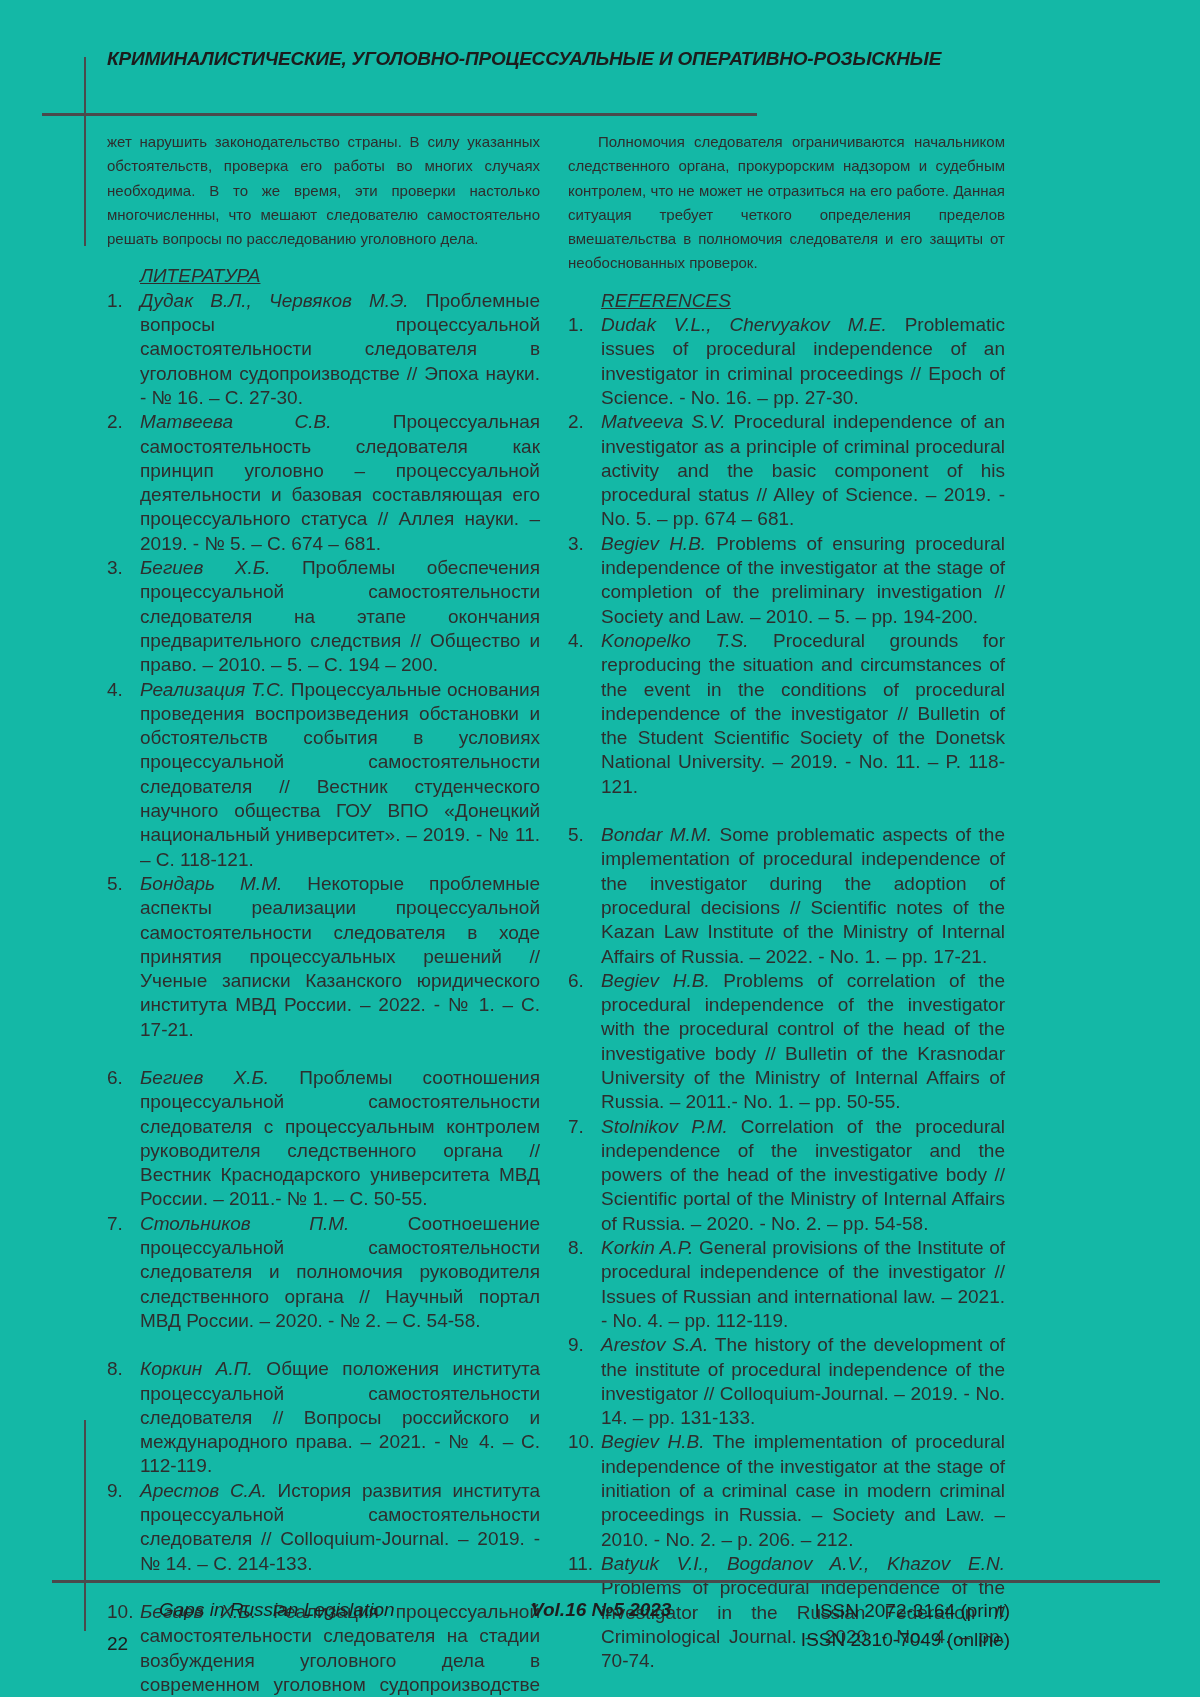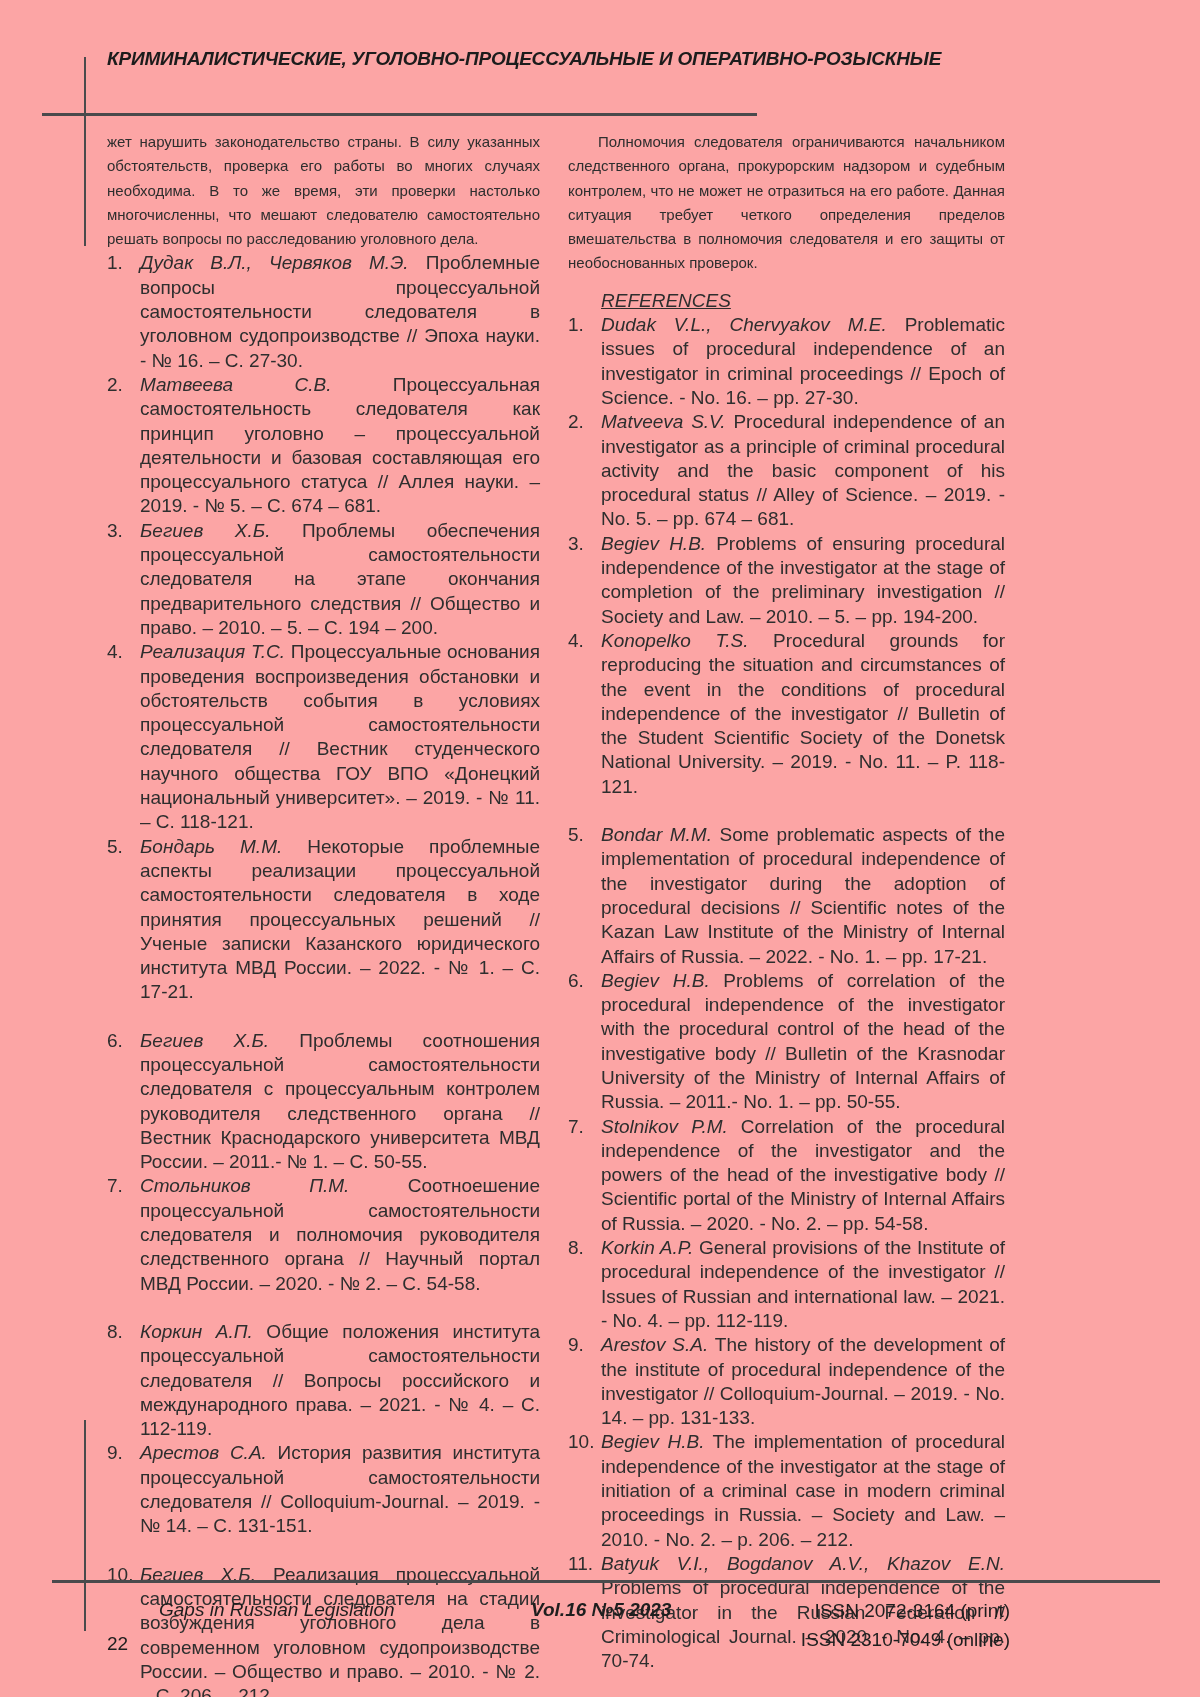--- a/index.html
+++ b/index.html
@@ -1,20 +1,20 @@
 <!DOCTYPE html>
 <html><head>
 <meta charset="utf-8">
 <style>
   html, body { margin: 0; padding: 0; background: #ffffff; }
   .page {
     position: relative;
     width: 1200px;
     height: 1697px;
-    background: #fca5a5;
+    background: #14b8a6;
     font-family: "Liberation Sans", "DejaVu Sans", sans-serif;
     color: #2e2e2e;
     overflow: hidden;
   }
   
   .vrule-top    { position: absolute; left: 84px;  top: 57px;   width: 2px;    height: 189px; background: #4a4a4c; }
   .hrule-top    { position: absolute; left: 42px;  top: 113px;  width: 715px;  height: 3px;   background: #4a4a4c; }
   .vrule-bottom { position: absolute; left: 84px;  top: 1420px; width: 2px;    height: 211px; background: #4a4a4c; }
   .hrule-bottom { position: absolute; left: 52px;  top: 1580px; width: 1108px; height: 3px;   background: #4a4a4c; }
 
@@ -74,20 +74,21 @@
 
   <div class="page-header">
     <div>КРИМИНАЛИСТИЧЕСКИЕ, УГОЛОВНО-ПРОЦЕССУАЛЬНЫЕ И ОПЕРАТИВНО-РОЗЫСКНЫЕ</div>
   </div>
 
   <div class="content">
     <div class="columns">
 
       <div class="col-left">
         <p class="intro">жет нарушить законодательство страны. В силу указанных обстоятельств, проверка его работы во многих случаях необходима. В то же время, эти проверки настолько многочисленны, что мешают следователю самостоятельно решать вопросы по расследованию уголовного дела.</p>
+        <div class="section-heading">ЛИТЕРАТУРА</div>
         <div class="ref-list">
 
           <div class="ref-item">
             <span class="num">1.</span>
             <span class="authors">Дудак В.Л., Червяков М.Э.</span>
             <span>Проблемные вопросы процессуальной самостоятельности следователя в уголовном судопроизводстве // Эпоха науки. - № 16. – С. 27-30.</span>
           </div>
           <div class="ref-item">
             <span class="num">2.</span>
             <span class="authors">Матвеева С.В.</span>
@@ -119,21 +120,21 @@
             <span>Соотноешение процессуальной самостоятельности следователя и полномочия руководителя следственного органа // Научный портал МВД России. – 2020. - № 2. – С. 54-58.</span>
           </div>
           <div class="ref-item gap-before">
             <span class="num">8.</span>
             <span class="authors">Коркин А.П.</span>
             <span>Общие положения института процессуальной самостоятельности следователя // Вопросы российского и международного права. – 2021. - № 4. – С. 112-119.</span>
           </div>
           <div class="ref-item">
             <span class="num">9.</span>
             <span class="authors">Арестов С.А.</span>
-            <span>История развития института процессуальной самостоятельности следователя // Colloquium-Journal. – 2019. - № 14. – С. 131-151.</span>
+            <span>История развития института процессуальной самостоятельности следователя // Colloquium-Journal. – 2019. - № 14. – С. 214-133.</span>
           </div>
           <div class="ref-item gap-before">
             <span class="num">10.</span>
             <span class="authors">Бегиев Х.Б.</span>
             <span>Реализация процессуальной самостоятельности следователя на стадии возбуждения уголовного дела в современном уголовном судопроизводстве России. – Общество и право. – 2010. - № 2. – С. 206. – 212.</span>
           </div>
 
         </div>
       </div>
 

